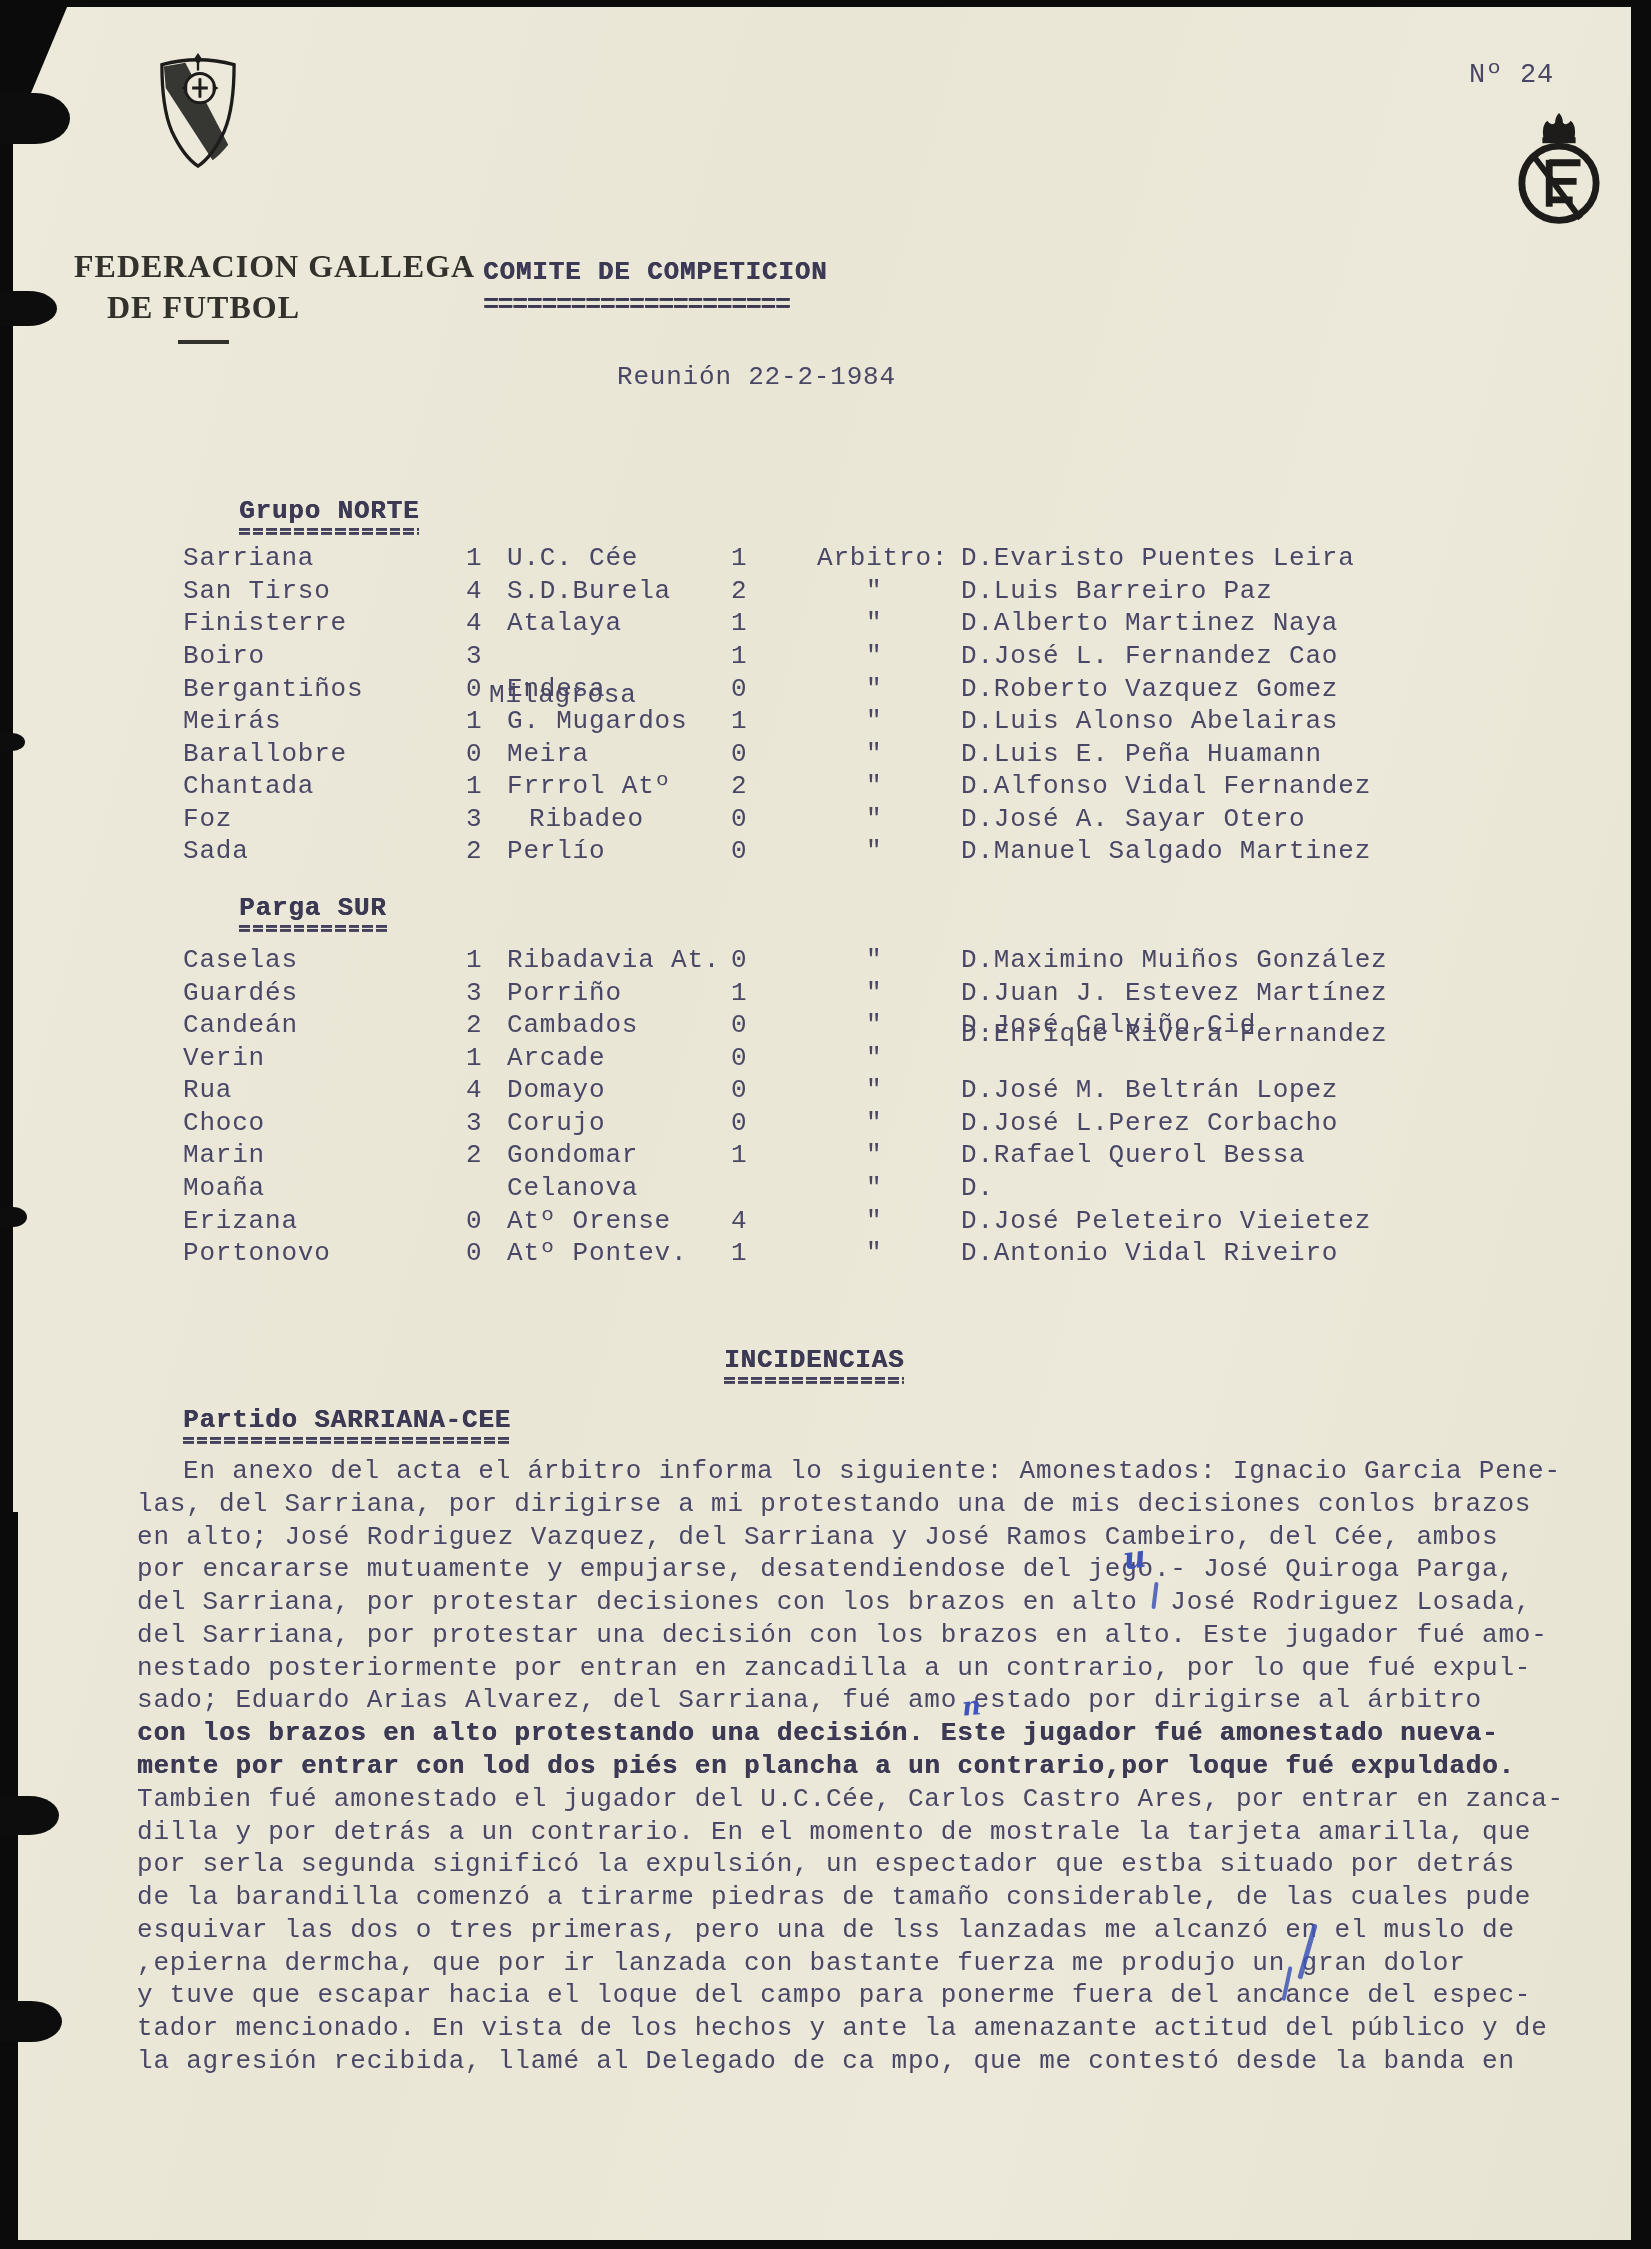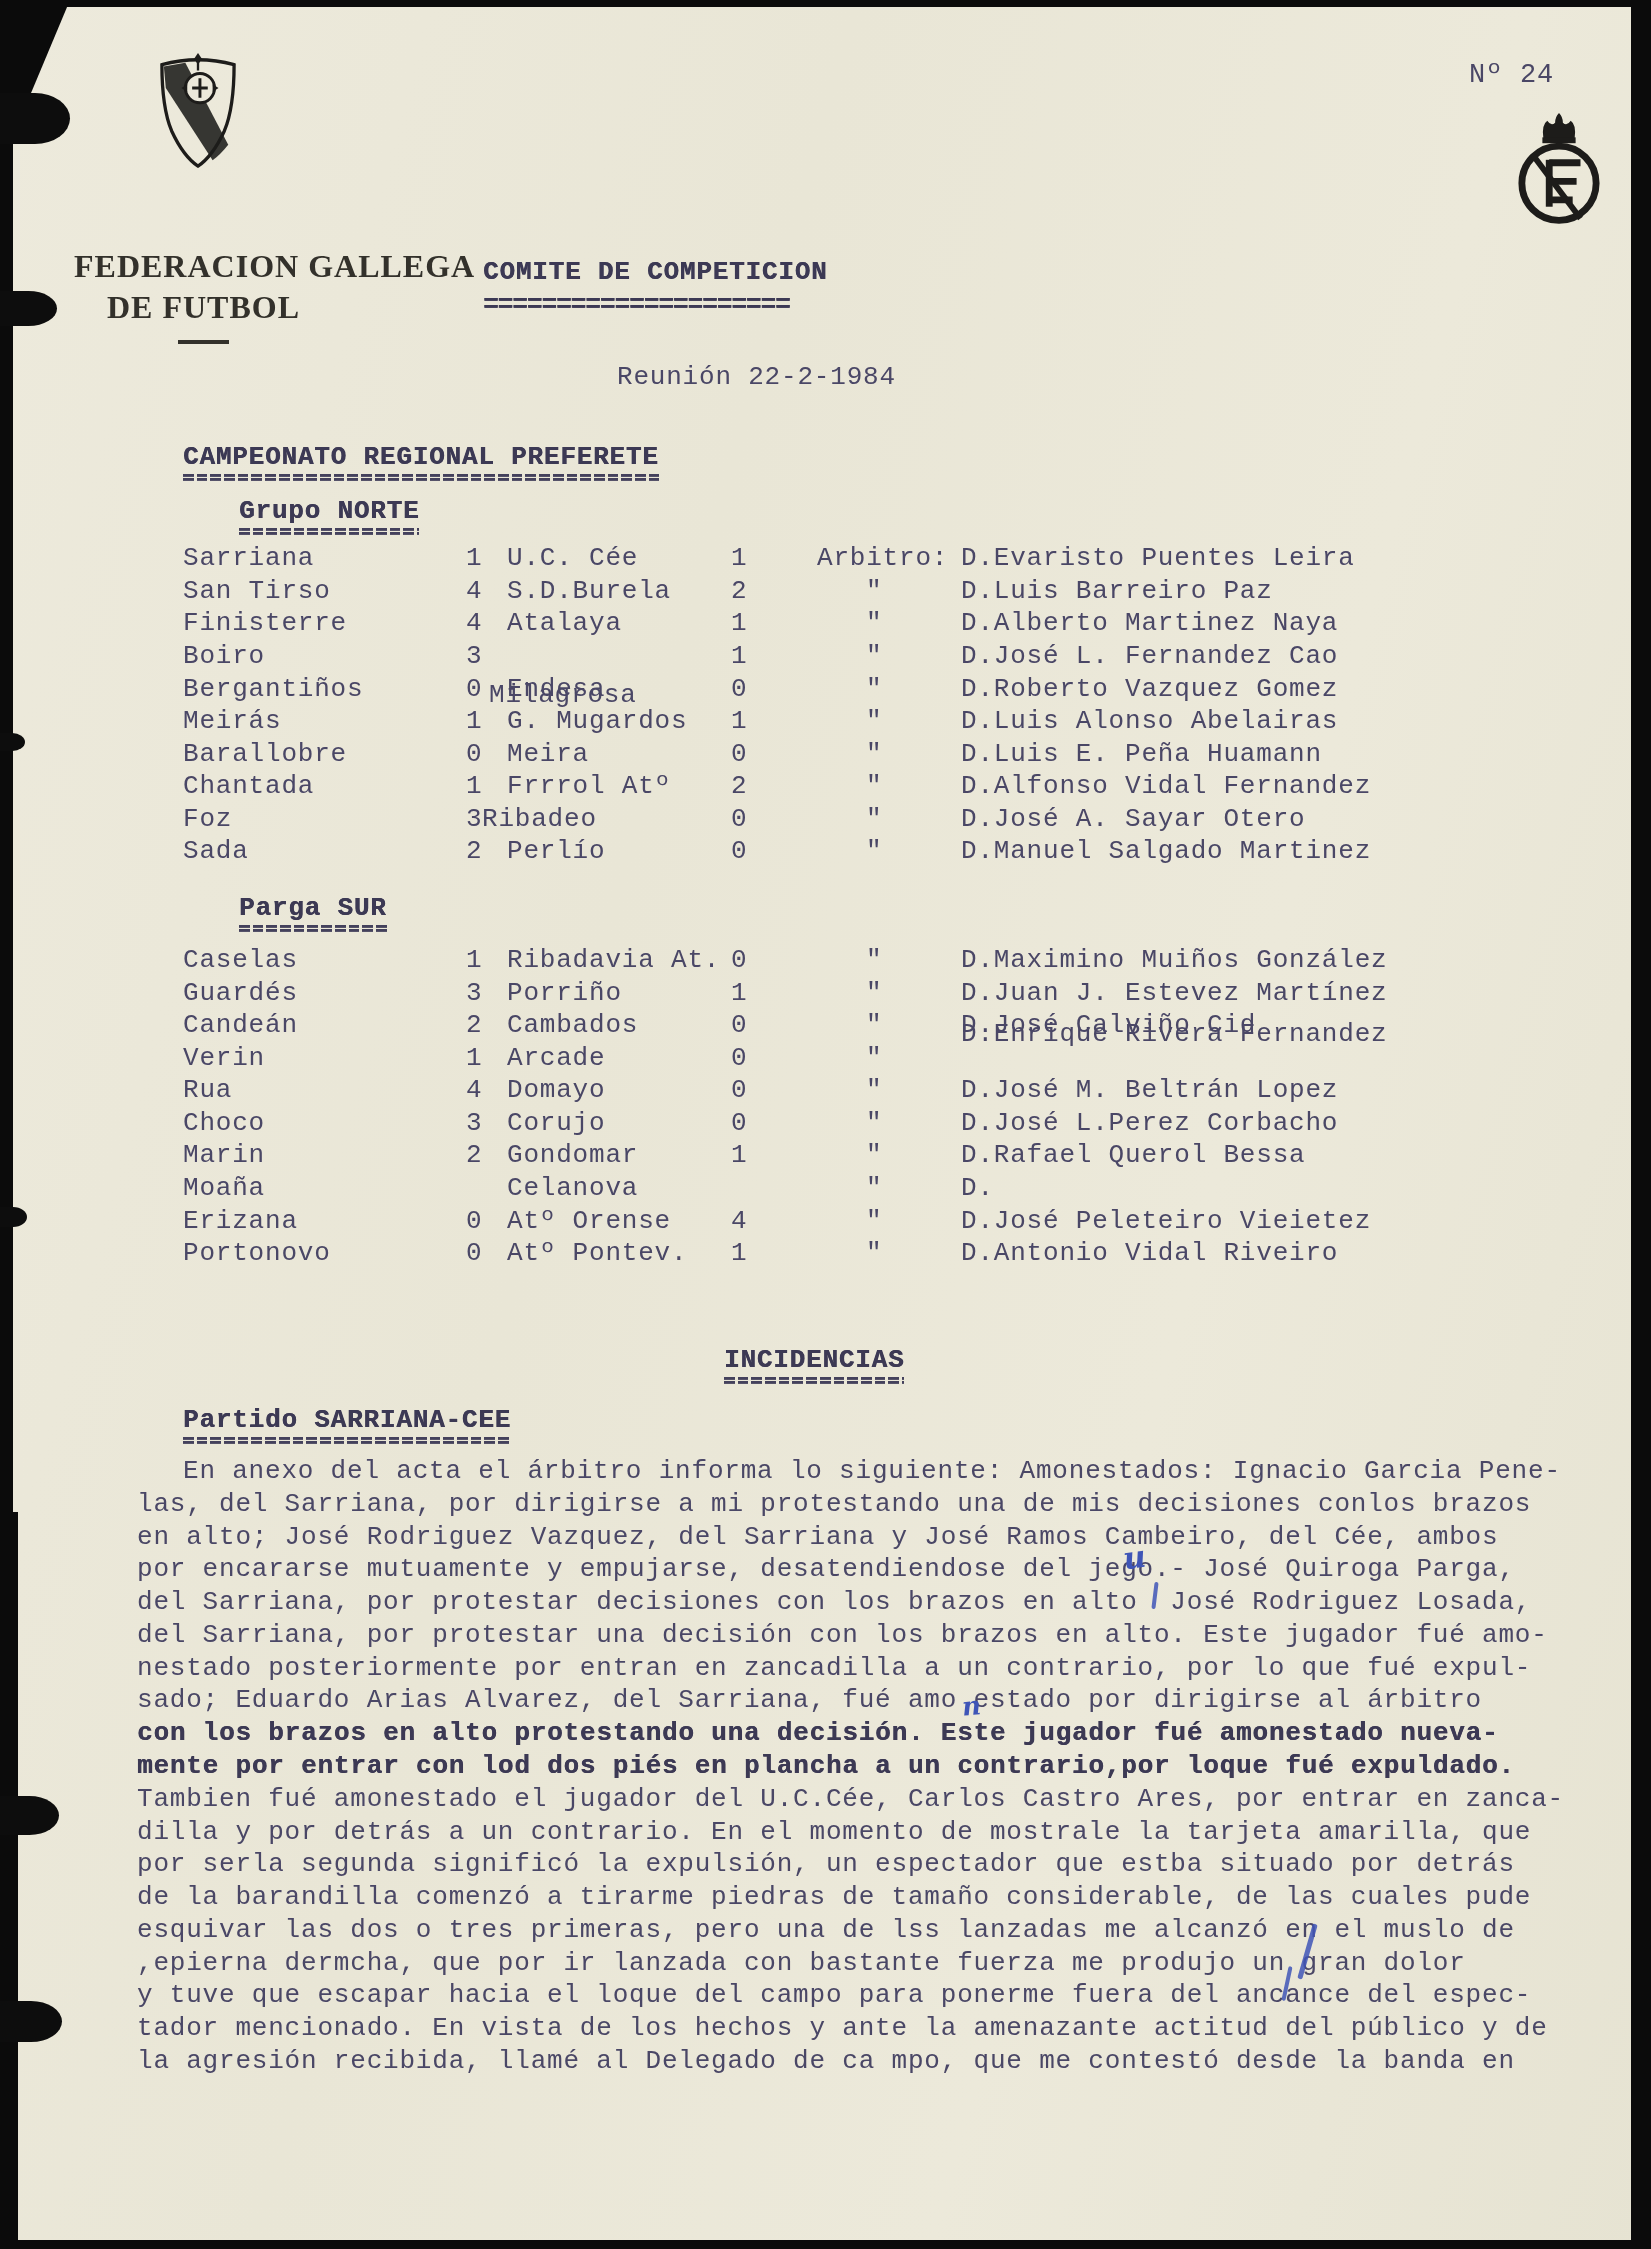--- a/index.html
+++ b/index.html
@@ -71,21 +71,20 @@
 
   <svg style="left:1510px;top:109px;" width="98" height="129" viewBox="0 0 100 132">
     <path d="M34 30 Q32 16 38 12 Q42 18 46 14 Q46 8 50 4 Q54 8 54 14 Q58 18 62 12 Q68 16 66 30 Z" fill="#1d1c1a"></path>
     <rect x="33" y="29" width="34" height="6" fill="#1d1c1a"></rect>
     <circle cx="50" cy="76" r="38" fill="none" stroke="#1d1c1a" stroke-width="7"></circle>
     <path d="M24 48 L72 112" stroke="#1d1c1a" stroke-width="6"></path>
     <path d="M40 52 V100" stroke="#1d1c1a" stroke-width="7"></path>
     <path d="M40 55 H72 M40 74 H68 M40 93 H64" stroke="#1d1c1a" stroke-width="7"></path>
   </svg>
 
-  <div class="t b tu" style="left:183px;top:441px;">CAMPEONATO REGIONAL PREFERETE</div>
   <div id="match-table">
       <div class="t b tu" style="left:239px;top:495px;">Grupo NORTE</div>
       <div class="t" style="left:183px;top:542px;">Sarriana</div>
       <div class="t" style="left:466px;top:542px;">1</div>
       <div class="t" style="left:507px;top:542px;">U.C. Cée</div>
       <div class="t" style="left:731px;top:542px;">1</div>
       <div class="t" style="left:817px;top:542px;">Arbitro:</div>
       <div class="t" style="left:961px;top:542px;">D.Evaristo Puentes Leira</div>
       <div class="t" style="left:183px;top:575px;">San Tirso</div>
       <div class="t" style="left:466px;top:575px;">4</div>
@@ -124,21 +123,21 @@
       <div class="t" style="left:866px;top:738px;">"</div>
       <div class="t" style="left:961px;top:738px;">D.Luis E. Peña Huamann</div>
       <div class="t" style="left:183px;top:770px;">Chantada</div>
       <div class="t" style="left:466px;top:770px;">1</div>
       <div class="t" style="left:507px;top:770px;">Frrrol Atº</div>
       <div class="t" style="left:731px;top:770px;">2</div>
       <div class="t" style="left:866px;top:770px;">"</div>
       <div class="t" style="left:961px;top:770px;">D.Alfonso Vidal Fernandez</div>
       <div class="t" style="left:183px;top:803px;">Foz</div>
       <div class="t" style="left:466px;top:803px;">3</div>
-      <div class="t" style="left:482px;top:803px;">Ribadeo</div>
+      <div class="t" style="left:529px;top:803px;">Ribadeo</div>
       <div class="t" style="left:731px;top:803px;">0</div>
       <div class="t" style="left:866px;top:803px;">"</div>
       <div class="t" style="left:961px;top:803px;">D.José A. Sayar Otero</div>
       <div class="t" style="left:183px;top:835px;">Sada</div>
       <div class="t" style="left:466px;top:835px;">2</div>
       <div class="t" style="left:507px;top:835px;">Perlío</div>
       <div class="t" style="left:731px;top:835px;">0</div>
       <div class="t" style="left:866px;top:835px;">"</div>
       <div class="t" style="left:961px;top:835px;">D.Manuel Salgado Martinez</div>
       <div class="t b tu" style="left:239px;top:892px;">Parga SUR</div>

